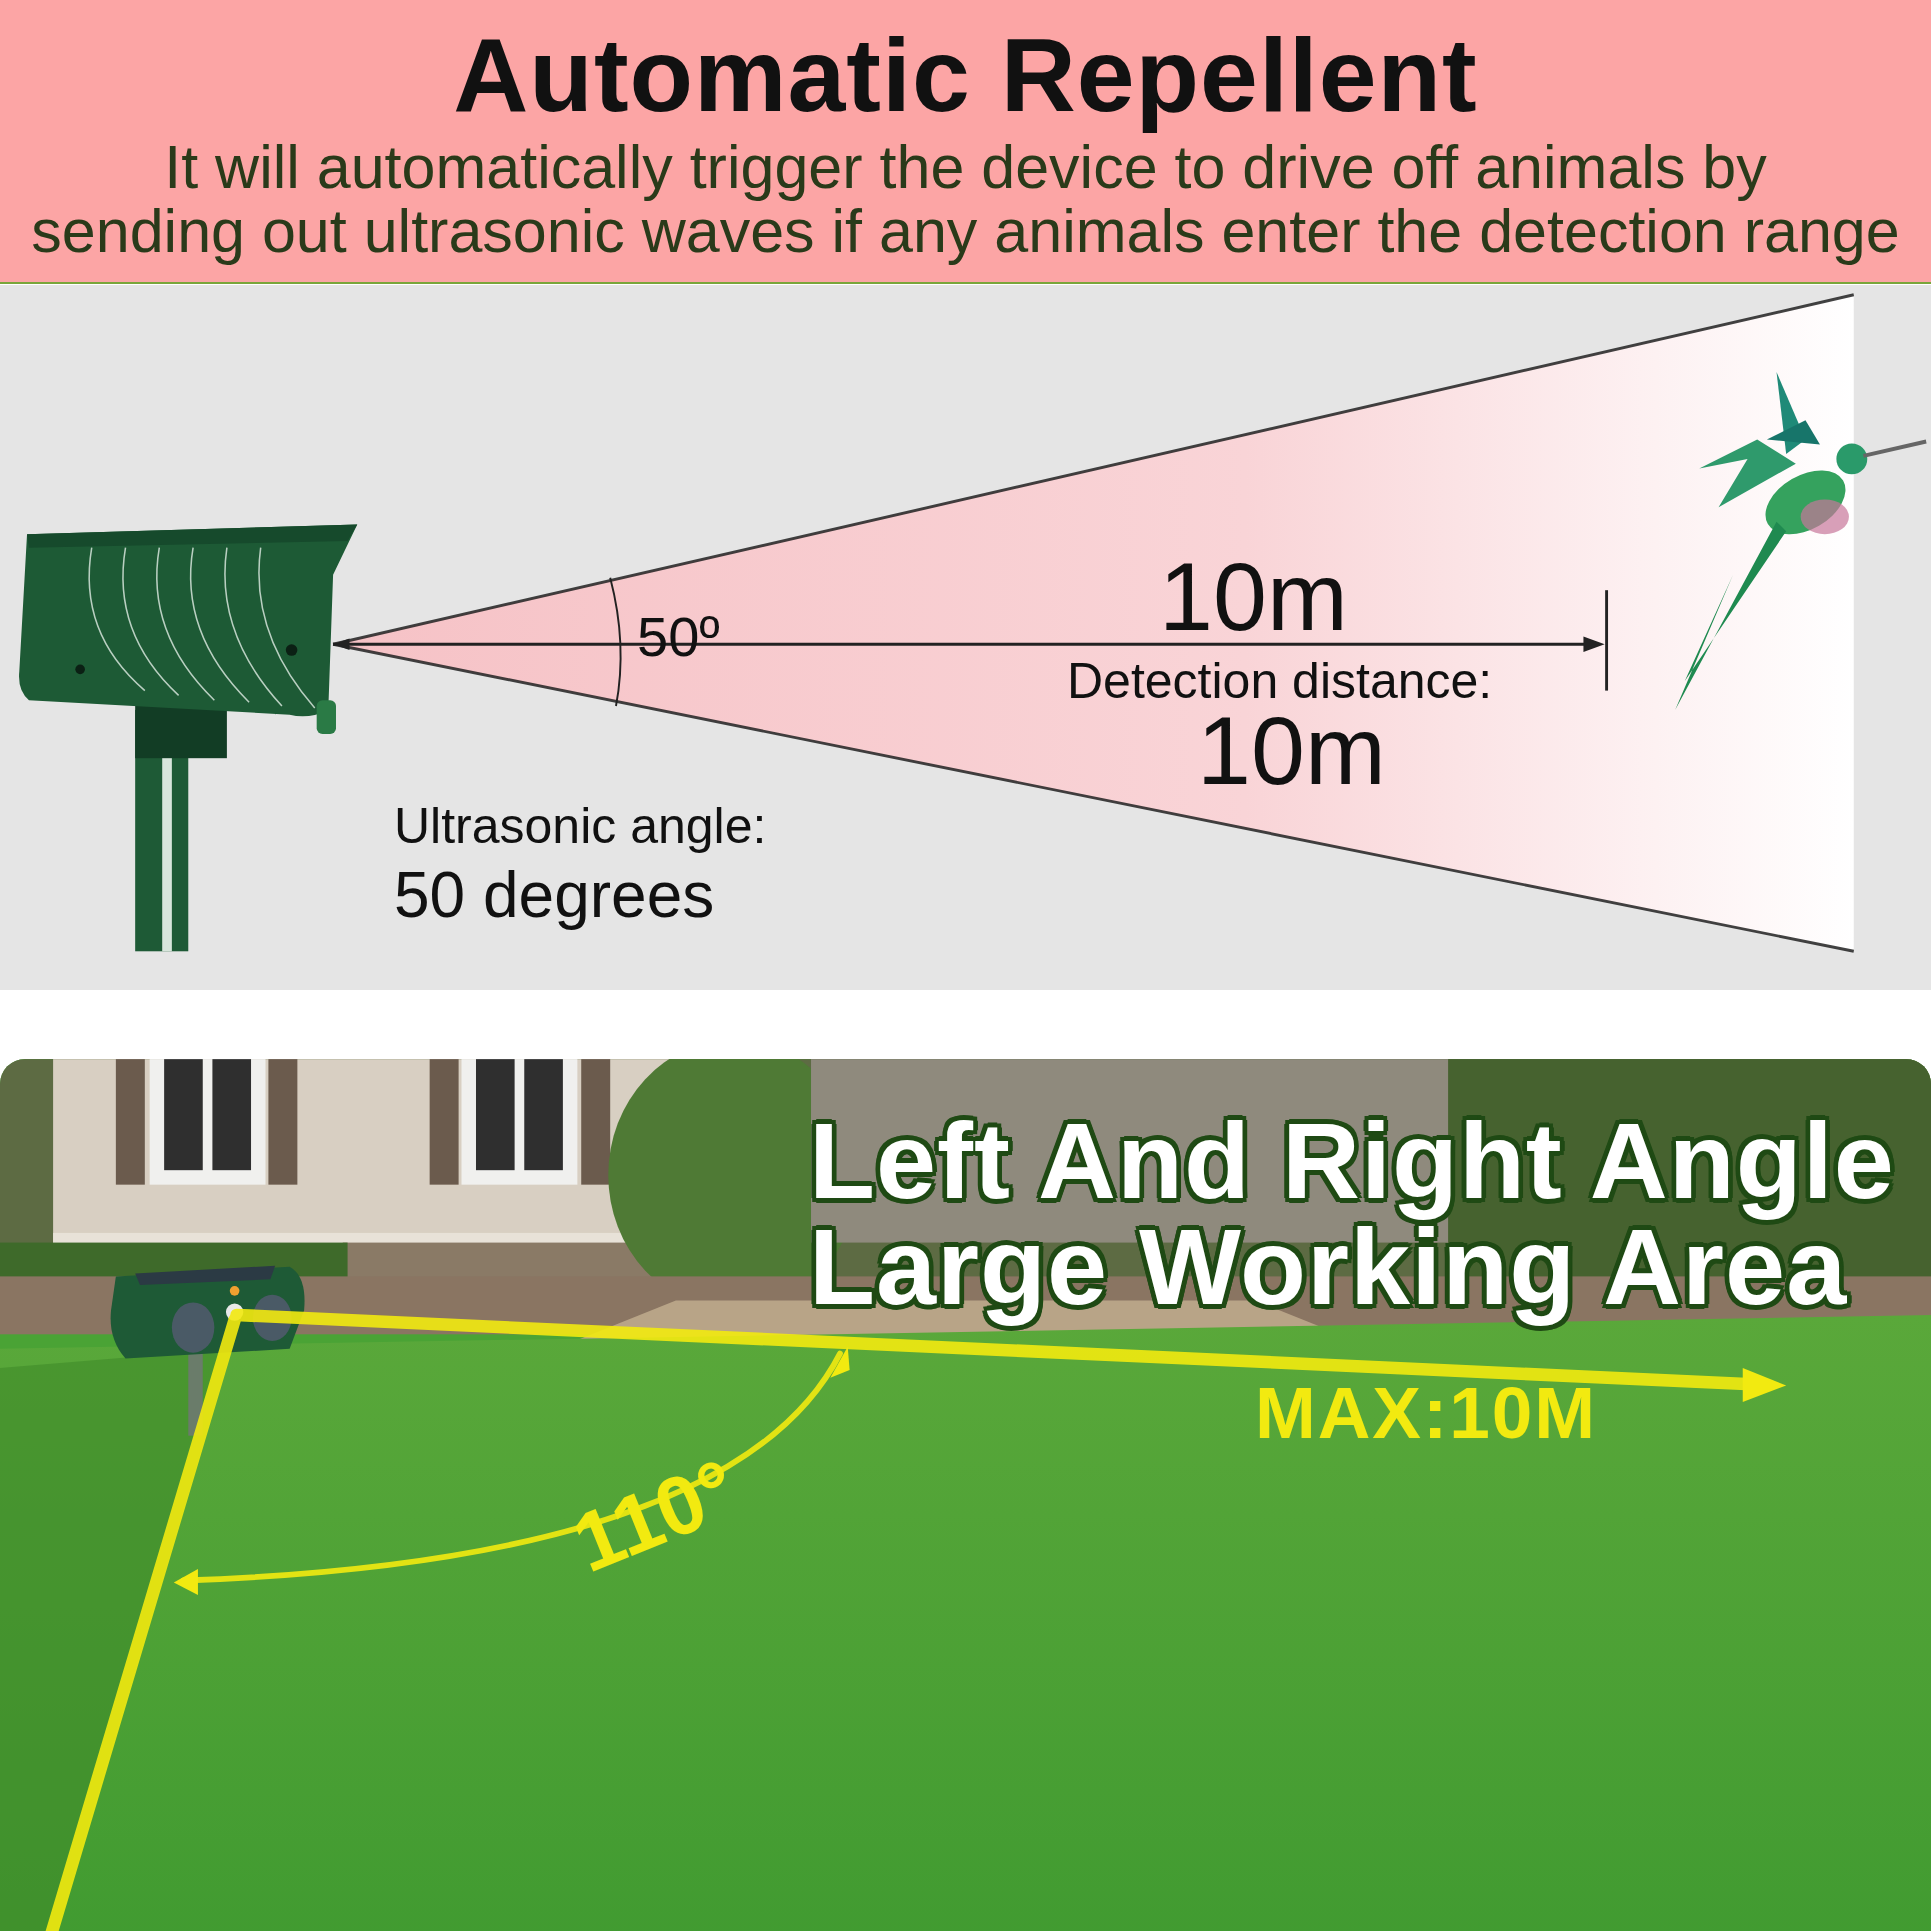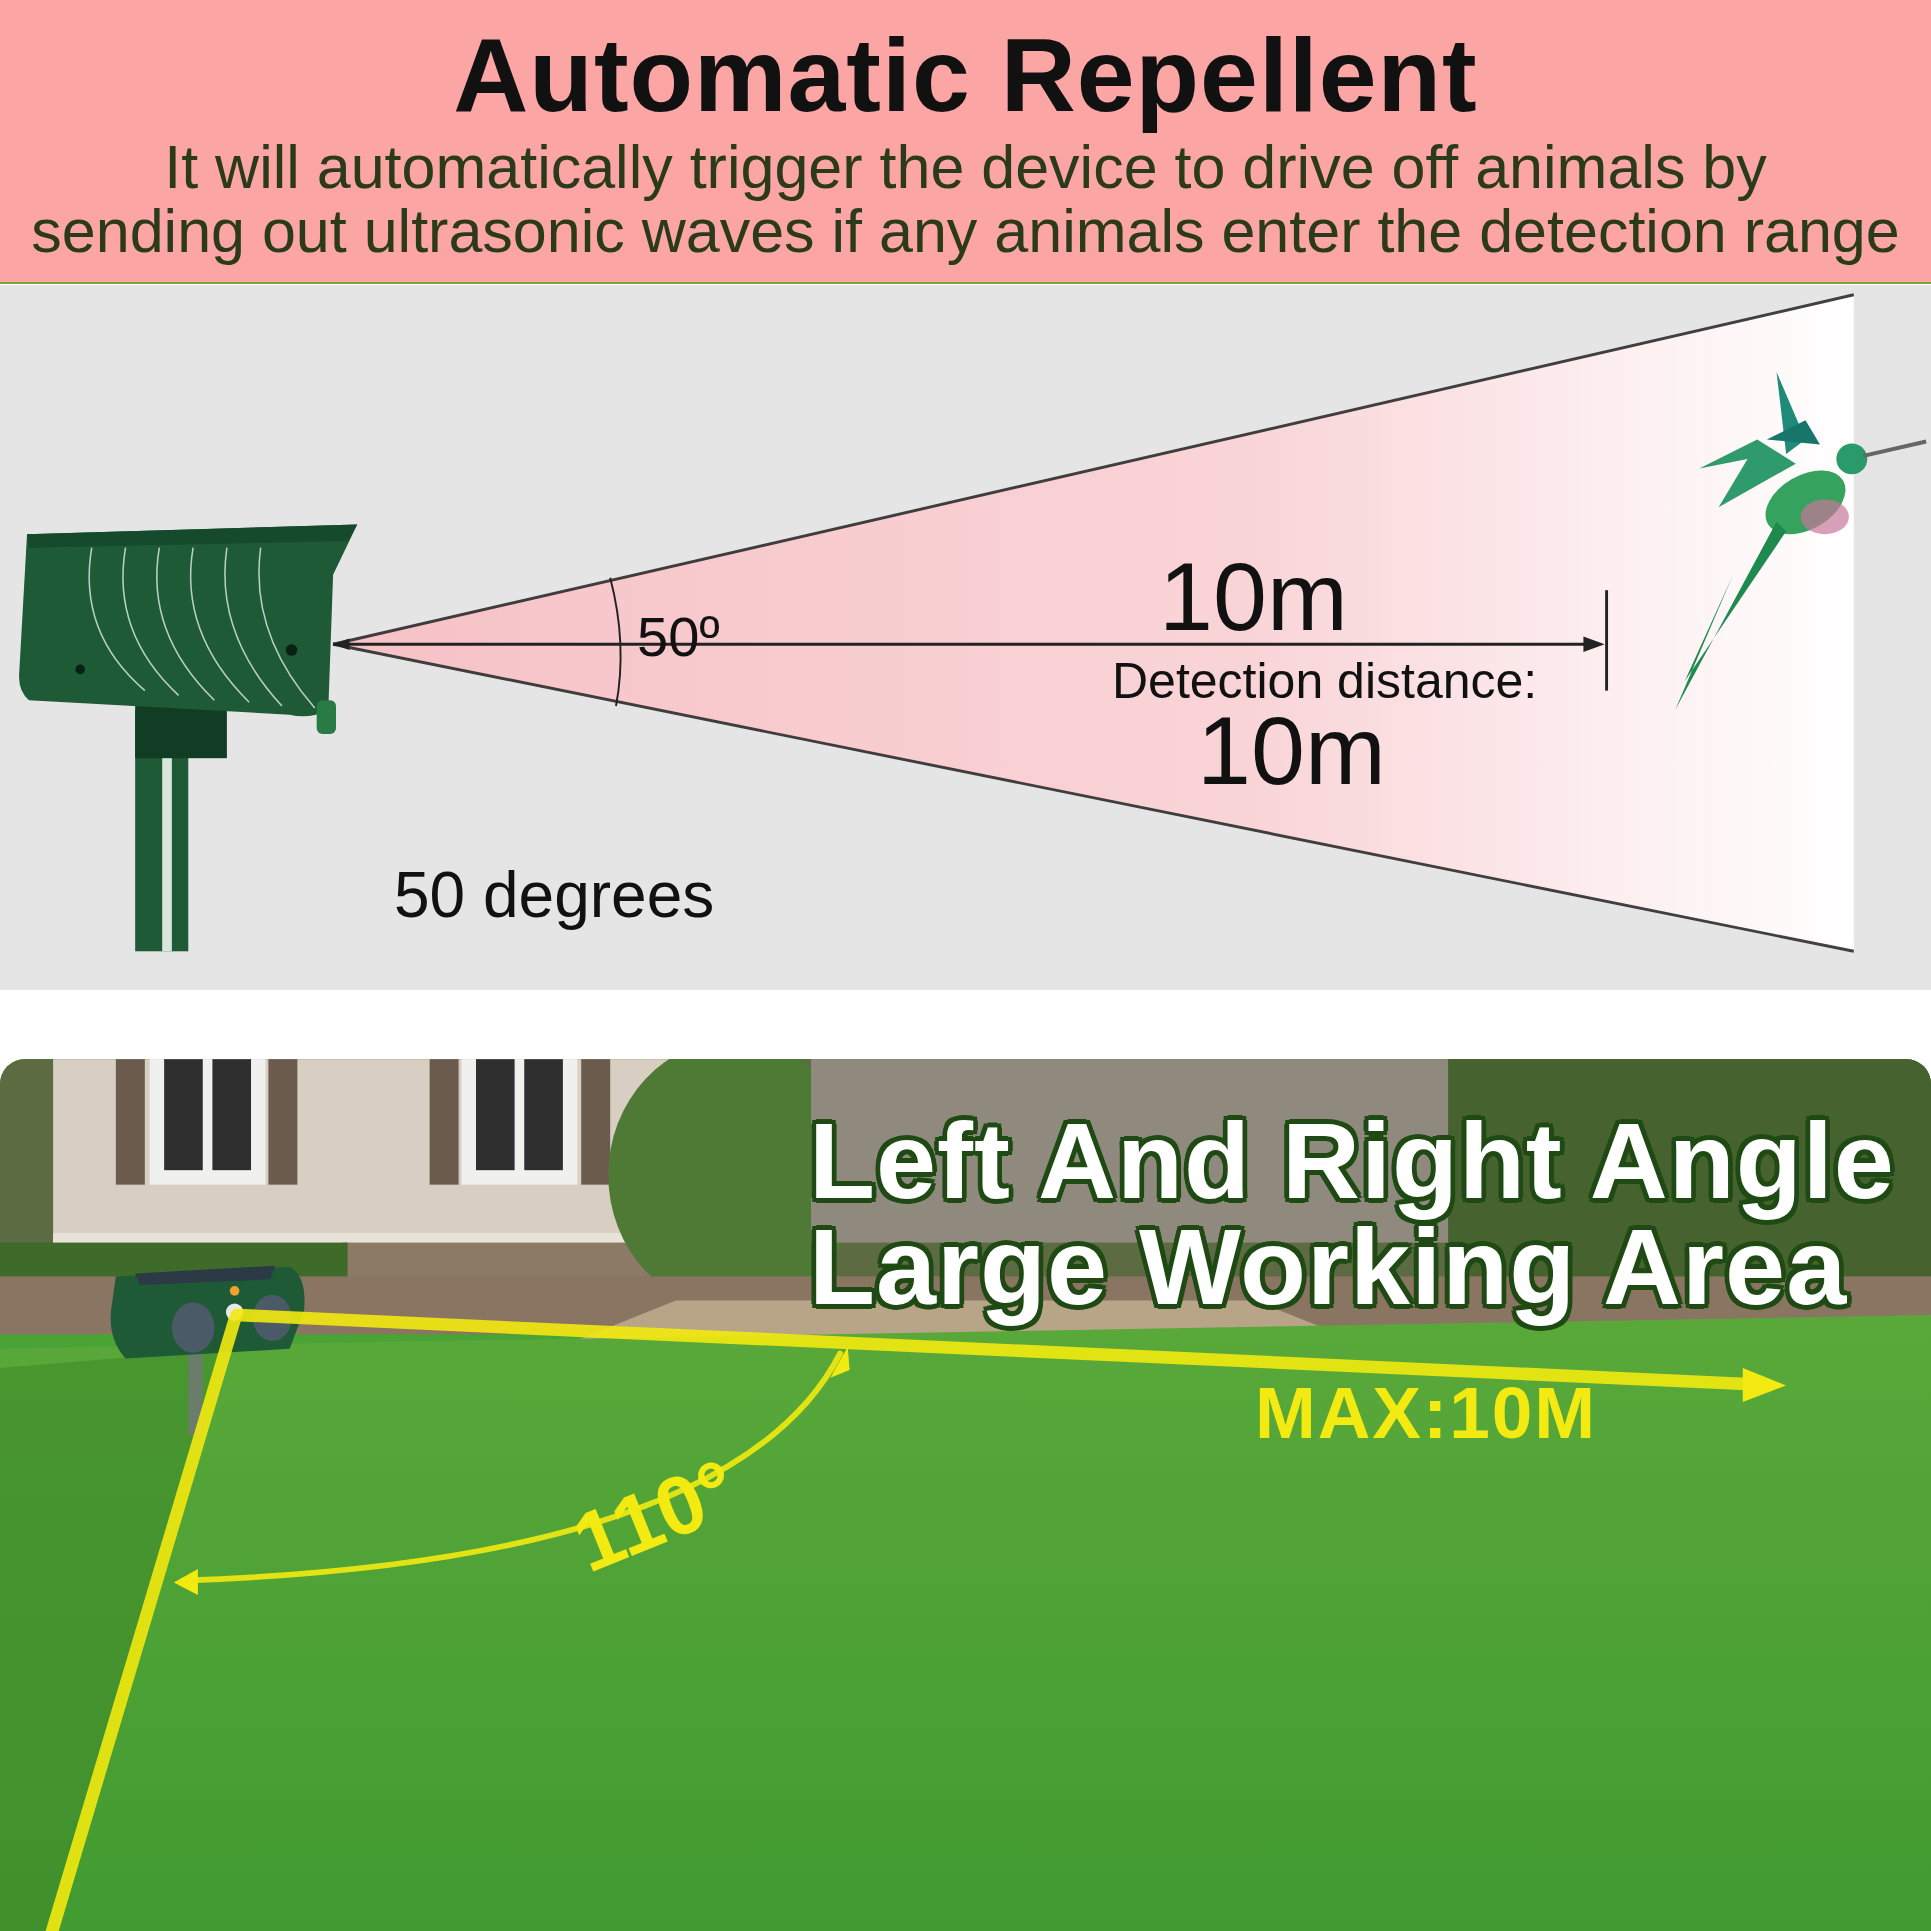--- a/index.html
+++ b/index.html
@@ -11,21 +11,21 @@
   .banner-sub { position:absolute; left:0; width:1931px; text-align:center; font-size:61px; color:#2a3a1a; line-height:64px; }
   .banner-sub.l1 { top:135px; }
   .banner-sub.l2 { top:199px;text-align:center; }
 
   
   .diagram { position:absolute; left:0; top:285px; width:1931px; height:705px; background:#e5e5e5; }
   .diagram svg { position:absolute; left:0; top:0; }
   .lbl { position:absolute; color:#111; white-space:nowrap; }
   .angle-lbl { left:637px; top:319px; font-size:56px; }
   .dist-top { left:1159px; top:256px; font-size:97px; }
-  .dist-label { left:1112px; top:367px; font-size:50px; }
+  .dist-label { left:1067px; top:367px; font-size:50px; }
   .dist-bottom { left:1197px; top:410px; font-size:97px; }
   .ultra-label { left:394px; top:512px; font-size:50px; }
   .ultra-value { left:394px; top:573px; font-size:64px; }
 
   
   .lawn { position:absolute; left:0; top:1059px; width:1931px; height:932px; overflow:hidden; border-top-left-radius:25px; border-top-right-radius:25px; background:#4aa335; }
   .lawn svg { position:absolute; left:0; top:0; }
   .lawn-title { position:absolute; left:809px; font-weight:bold; font-size:108px; color:#ffffff; white-space:nowrap; letter-spacing:1px;
     text-shadow: 0 0 1.9px #1f4a14, 3.9px 3.9px 0 #1f4a14, -3.9px -3.9px 0 #1f4a14, 3.9px -3.9px 0 #1f4a14, -3.9px 3.9px 0 #1f4a14, 0 4.8px 0 #1f4a14, 4.8px 0 0 #1f4a14, 0 -4.8px 0 #1f4a14, -4.8px 0 0 #1f4a14; }
   .lawn-title.l1 { top:39px; }
@@ -93,20 +93,21 @@
       <circle cx="1918" cy="180" r="16" fill="#2a9a6a"></circle>
       <line x1="1930" y1="177" x2="1995" y2="162" stroke="#666" stroke-width="4"></line>
       <path d="M 1840,245 L 1735,440 L 1795,300 L 1745,410 L 1850,255 Z" fill="#1f8a50"></path>
     </g>
   </svg>
 
   <div class="lbl angle-lbl">50º</div>
   <div class="lbl dist-top">10m</div>
   <div class="lbl dist-label">Detection distance:</div>
   <div class="lbl dist-bottom">10m</div>
+  <div class="lbl ultra-label">Ultrasonic angle:</div>
   <div class="lbl ultra-value">50 degrees</div>
 </div>
 
 <div class="lawn">
   <svg width="1931" height="932" viewBox="0 0 2000 965">
     <defs>
       <linearGradient id="grassGrad" x1="0" y1="0" x2="0" y2="1">
         <stop offset="0" stop-color="#5aa83a"></stop>
         <stop offset="1" stop-color="#3f9a30"></stop>
       </linearGradient>

